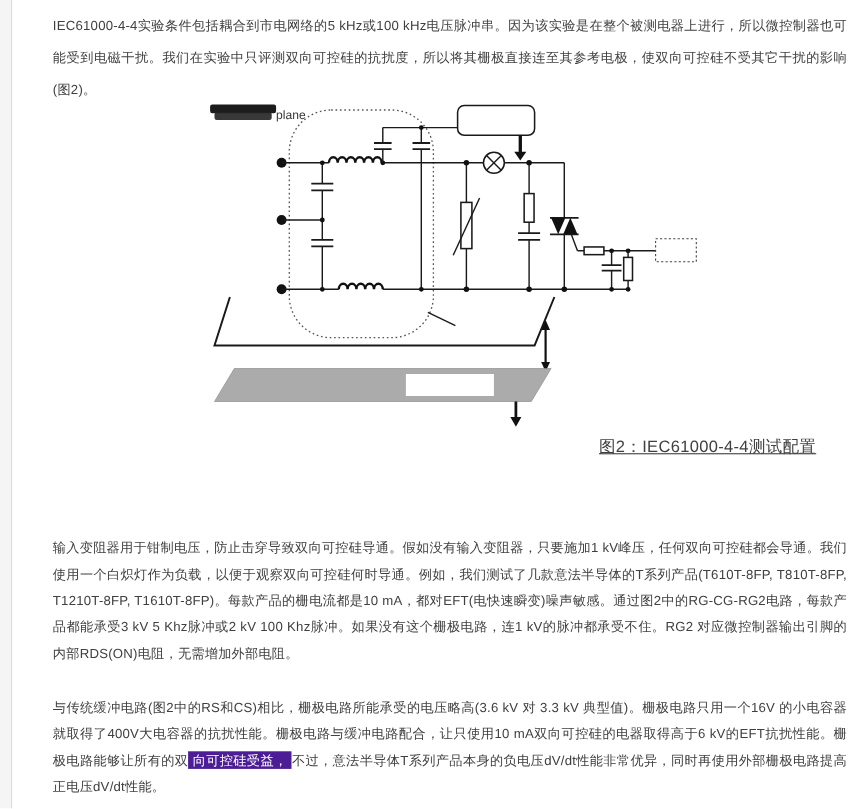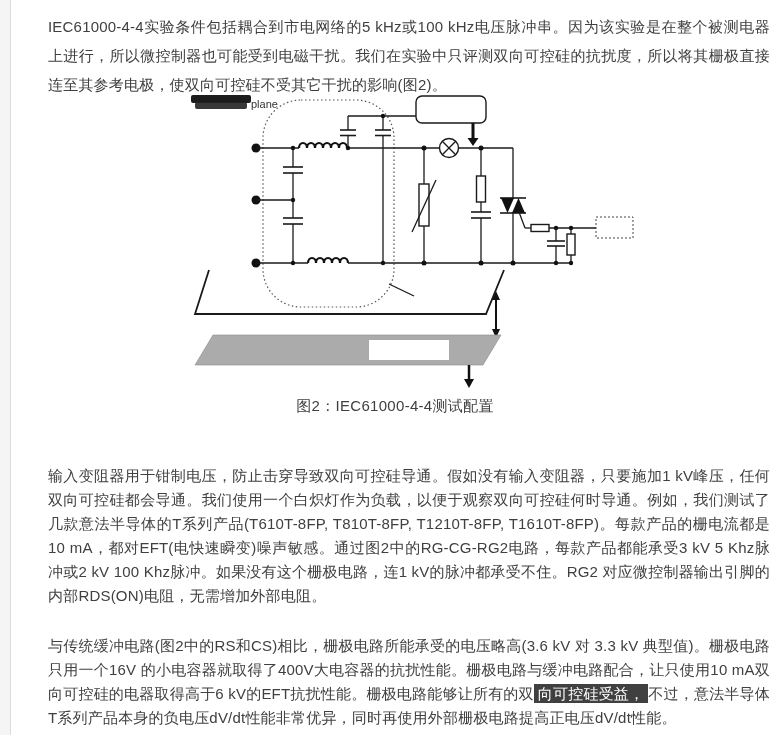--- a/index.html
+++ b/index.html
@@ -8,35 +8,35 @@
     background:#ffffff;
     font-family:"Liberation Sans","DejaVu Sans",sans-serif;
     color:#404040;
   }
   .left-rail{
     position:absolute;left:0;top:0;width:10px;height:735px;
     background:#f5f5f5;border-right:1px solid #dcdcdc;
   }
   .para{
     position:absolute;left:48px;width:722px;
-    font-size:15px;color:#404040;
+    font-size:12px;color:#404040;
     text-align:justify;
     letter-spacing:0.2px;
   }
   #p1{top:-3px;line-height:29px;}
-  #p2{top:449px;line-height:24px;}
+  #p2{top:474px;line-height:24px;}
   #p3{top:619px;line-height:24px;}
   .selection{
-    background:#404040;color:#ffffff;padding:1px 4px;
+    background:#4c1d95;color:#ffffff;padding:1px 4px;
   }
   #figure-wrap{position:absolute;left:64px;top:88px;width:720px;height:305px;}
   #fig-caption{
     position:absolute;left:48px;top:397px;width:720px;
     padding-right:26px;box-sizing:border-box;
-    text-align:center;font-size:15px;color:#404040;letter-spacing:0.3px;
+    text-align:right;font-size:15px;color:#404040;letter-spacing:0.3px;text-decoration:underline;
   }
   svg{display:block;}
   .wire{stroke:#1a1a1a;stroke-width:1.3;fill:none;}
   .wire2{stroke:#1a1a1a;stroke-width:1.6;fill:none;}
   .comp{stroke:#1a1a1a;stroke-width:1.4;fill:#ffffff;}
   .dot{fill:#111;}
   .coil{stroke:#111;stroke-width:2.2;fill:none;}
 </style>
 </head>
 <body>

